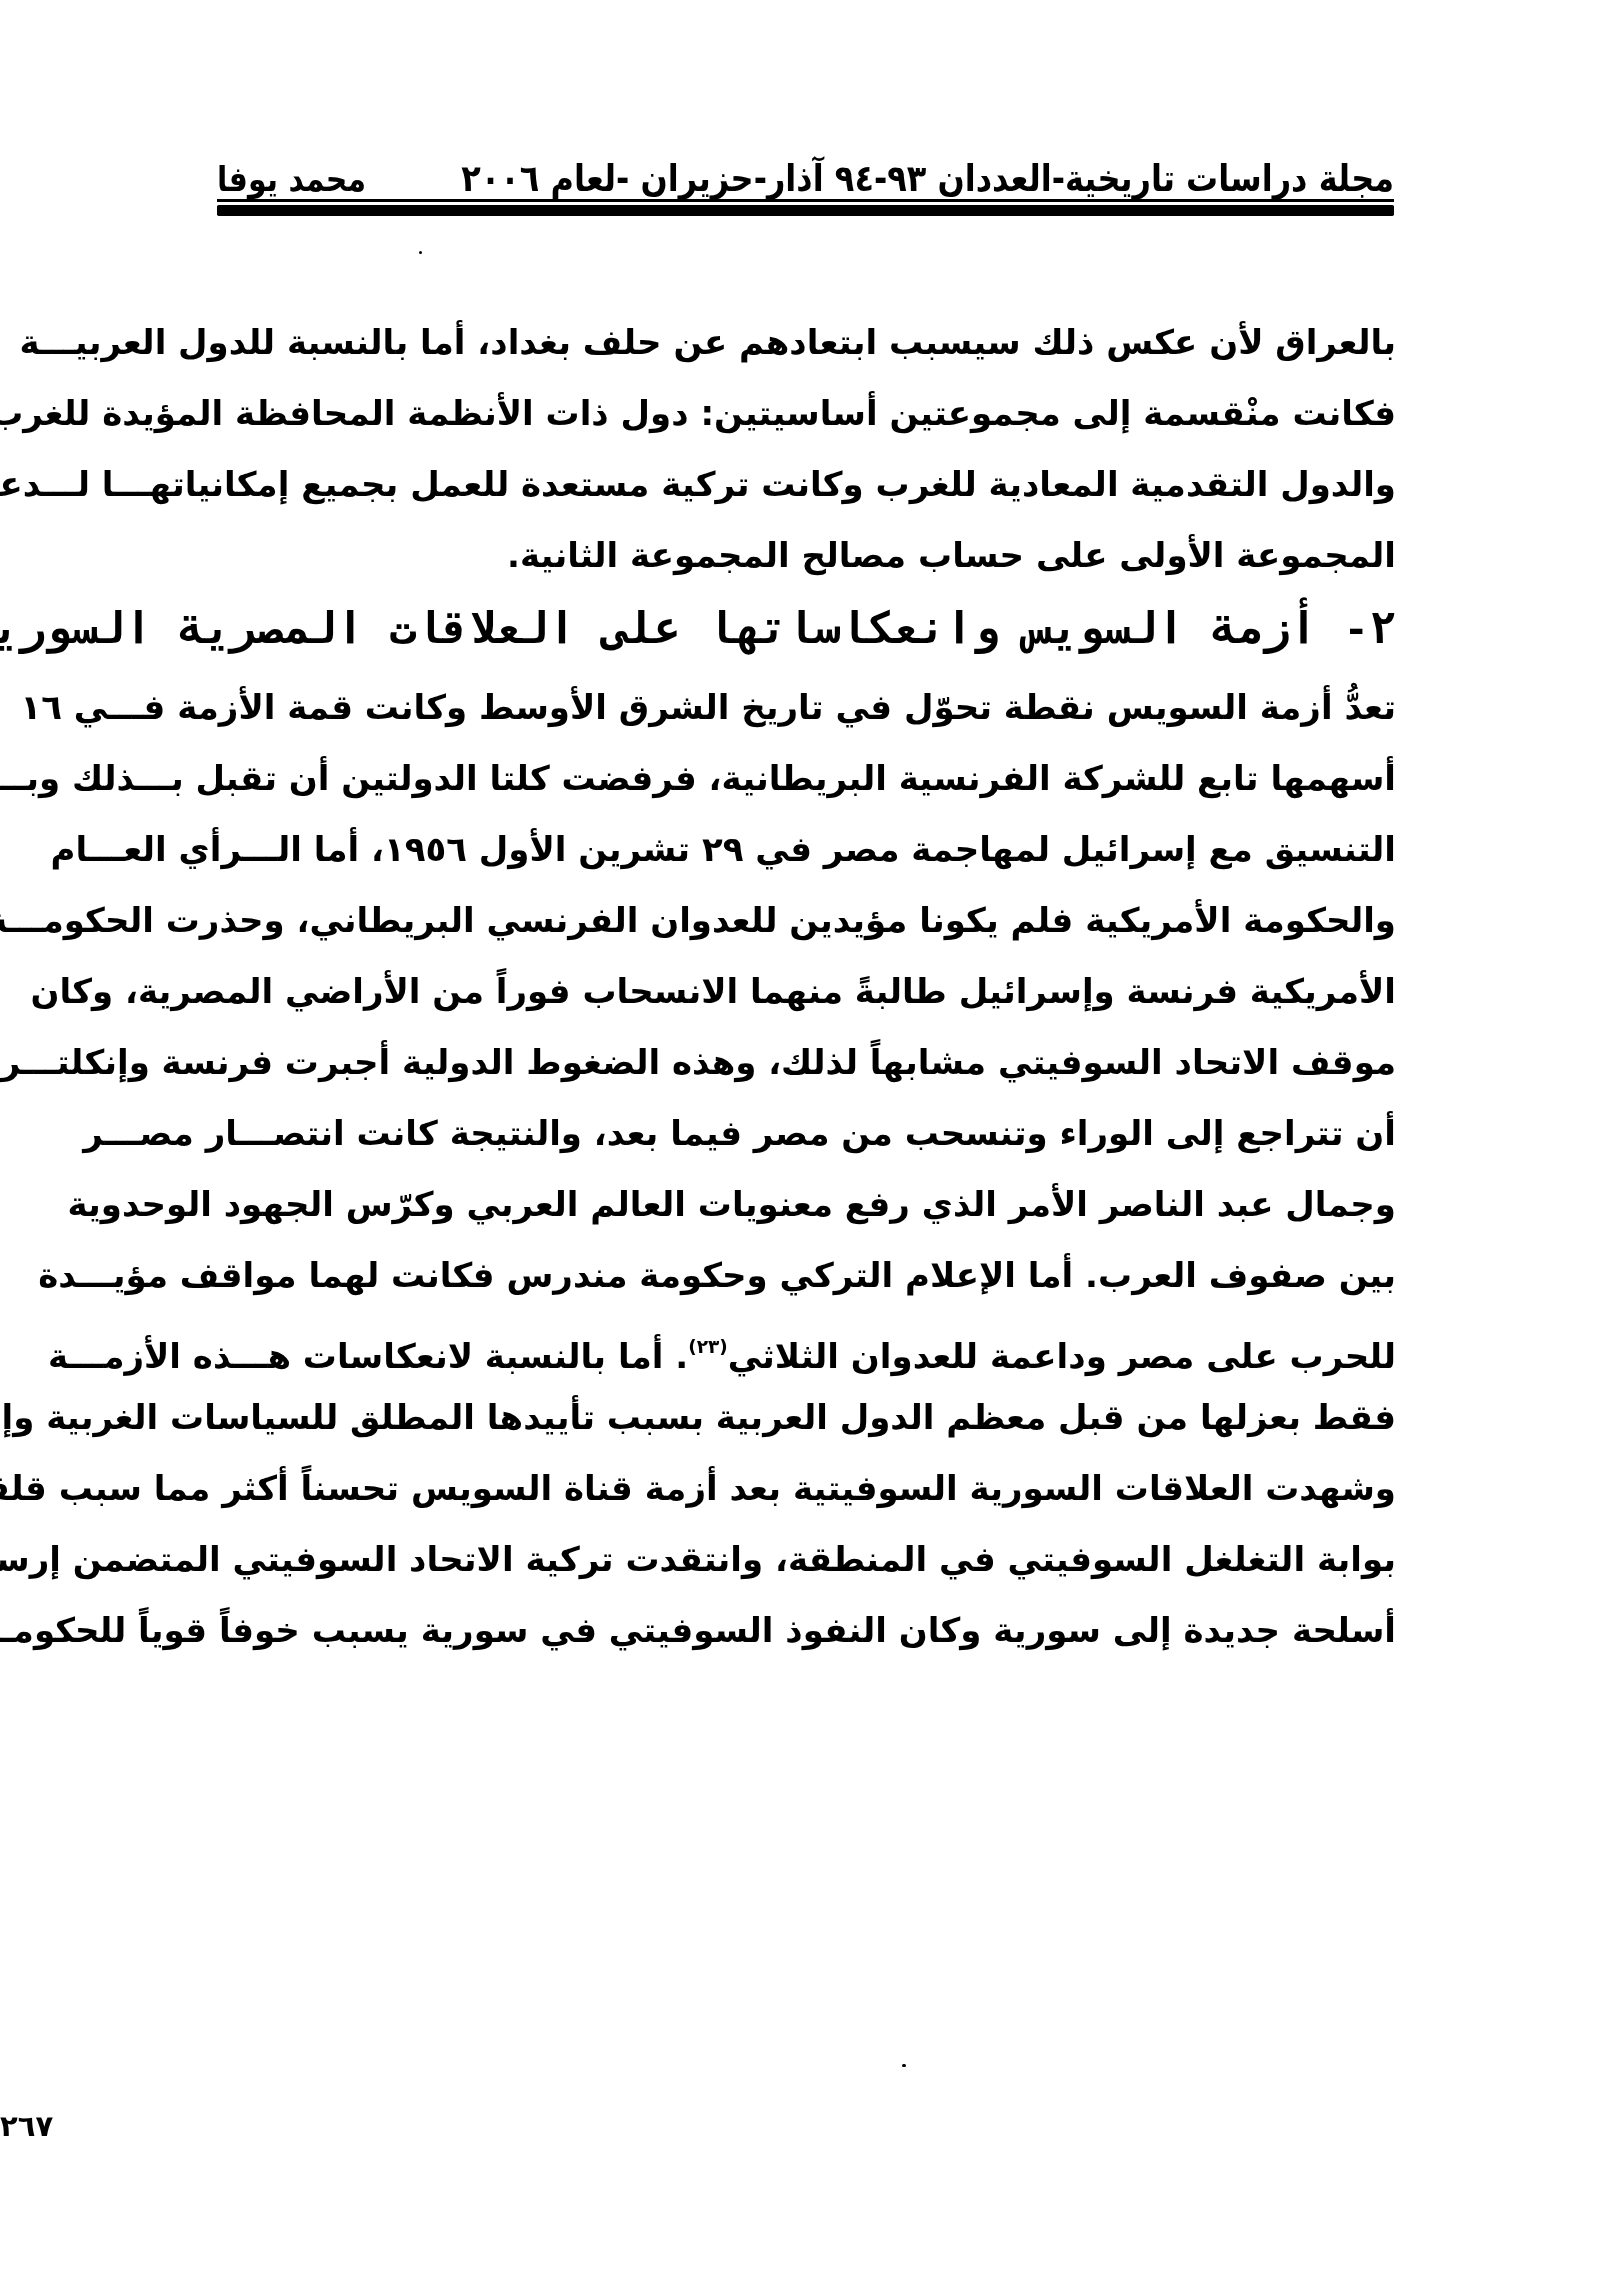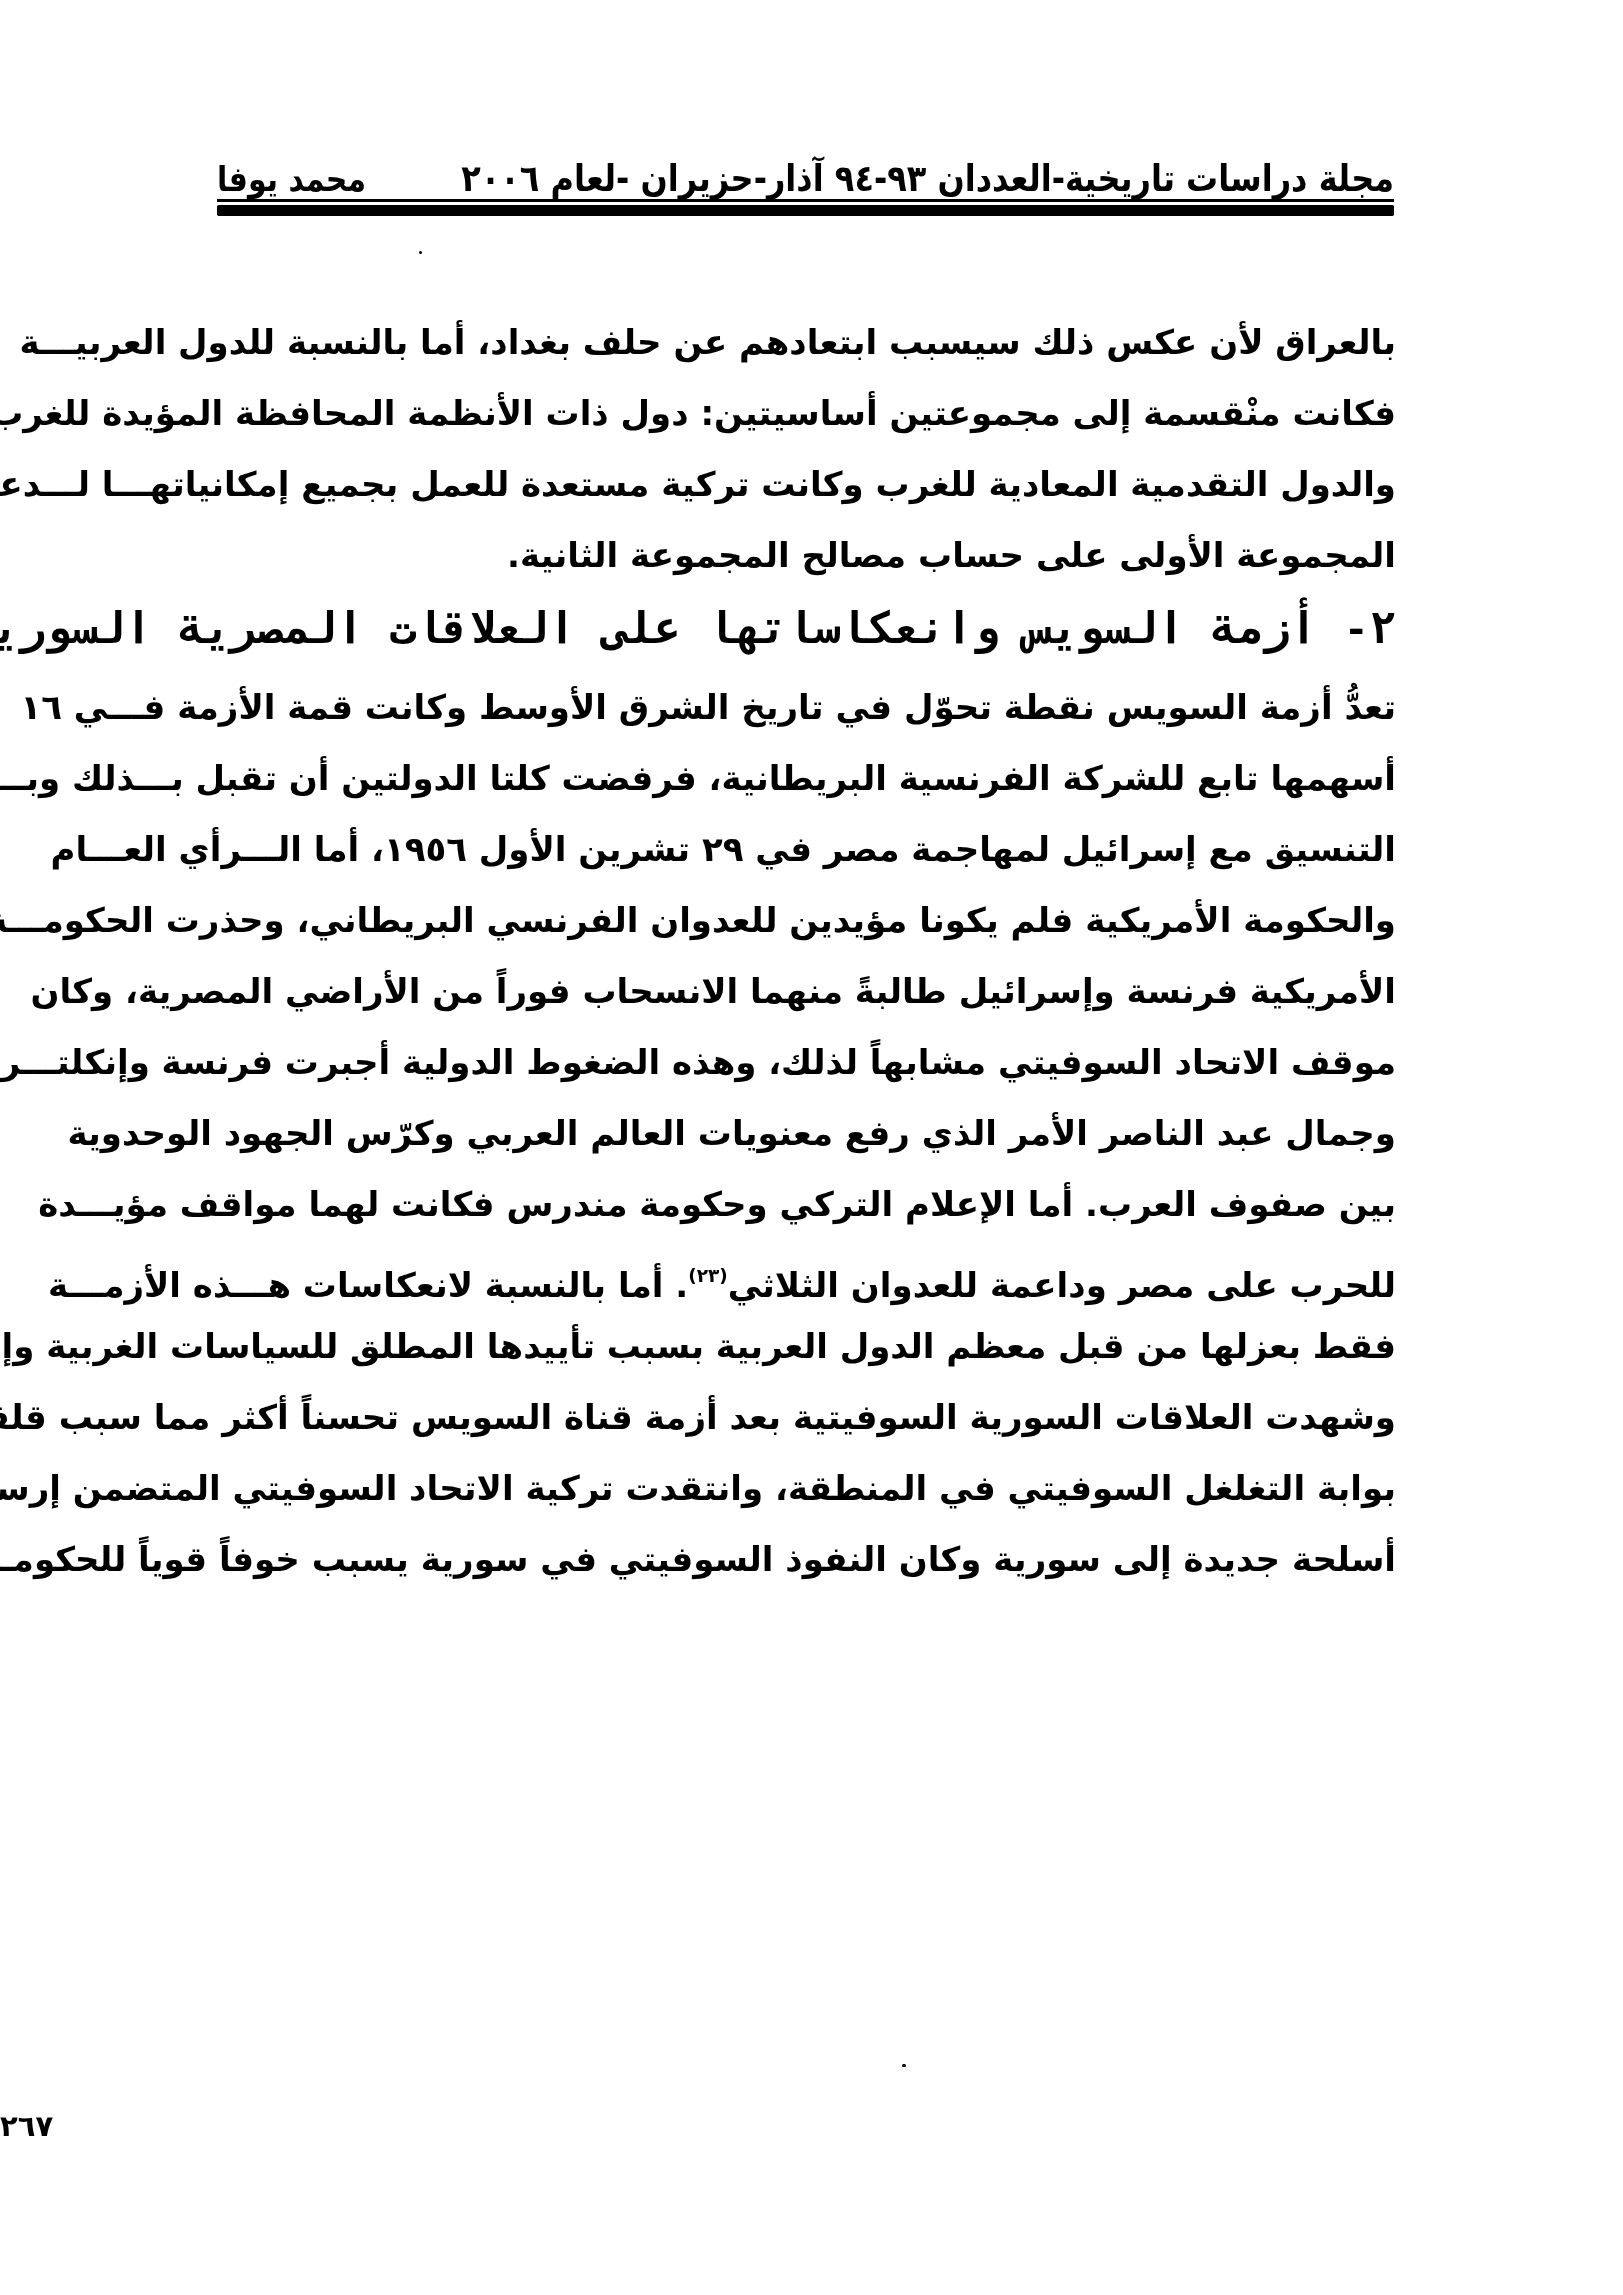--- a/index.html
+++ b/index.html
@@ -145,20 +145,21 @@
     <span class="section-heading">٢- أزمة السويس وانعكاساتها على العلاقات المصرية السورية:</span>
   </div>
 
   <div>
     <span class="line">تعدُّ أزمة السويس نقطة تحوّل في تاريخ الشرق الأوسط وكانت قمة الأزمة فـــي ١٦</span>
     <span class="line">أسهمها تابع للشركة الفرنسية البريطانية، فرفضت كلتا الدولتين أن تقبل بـــذلك وبـــدأ</span>
     <span class="line">التنسيق مع إسرائيل لمهاجمة مصر في ٢٩ تشرين الأول ١٩٥٦، أما الـــرأي العـــام</span>
     <span class="line">والحكومة الأمريكية فلم يكونا مؤيدين للعدوان الفرنسي البريطاني، وحذرت الحكومـــة</span>
     <span class="line">الأمريكية فرنسة وإسرائيل طالبةً منهما الانسحاب فوراً من الأراضي المصرية، وكان</span>
     <span class="line">موقف الاتحاد السوفيتي مشابهاً لذلك، وهذه الضغوط الدولية أجبرت فرنسة وإنكلتـــرا</span>
+    <span class="line">أن تتراجع إلى الوراء وتنسحب من مصر فيما بعد، والنتيجة كانت انتصـــار مصـــر</span>
     <span class="line">وجمال عبد الناصر الأمر الذي رفع معنويات العالم العربي وكرّس الجهود الوحدوية</span>
     <span class="line">بين صفوف العرب. أما الإعلام التركي وحكومة مندرس فكانت لهما مواقف مؤيـــدة</span>
     <span class="line">
       <span>للحرب على مصر وداعمة للعدوان الثلاثي</span><span class="fn">(٢٣)</span><span>. أما بالنسبة لانعكاسات هـــذه الأزمـــة</span>
     </span>
     <span class="line">فقط بعزلها من قبل معظم الدول العربية بسبب تأييدها المطلق للسياسات الغربية وإنما</span>
   </div>
 
   <div>
     <span class="line">وشهدت العلاقات السورية السوفيتية بعد أزمة قناة السويس تحسناً أكثر مما سبب قلقاً</span>

